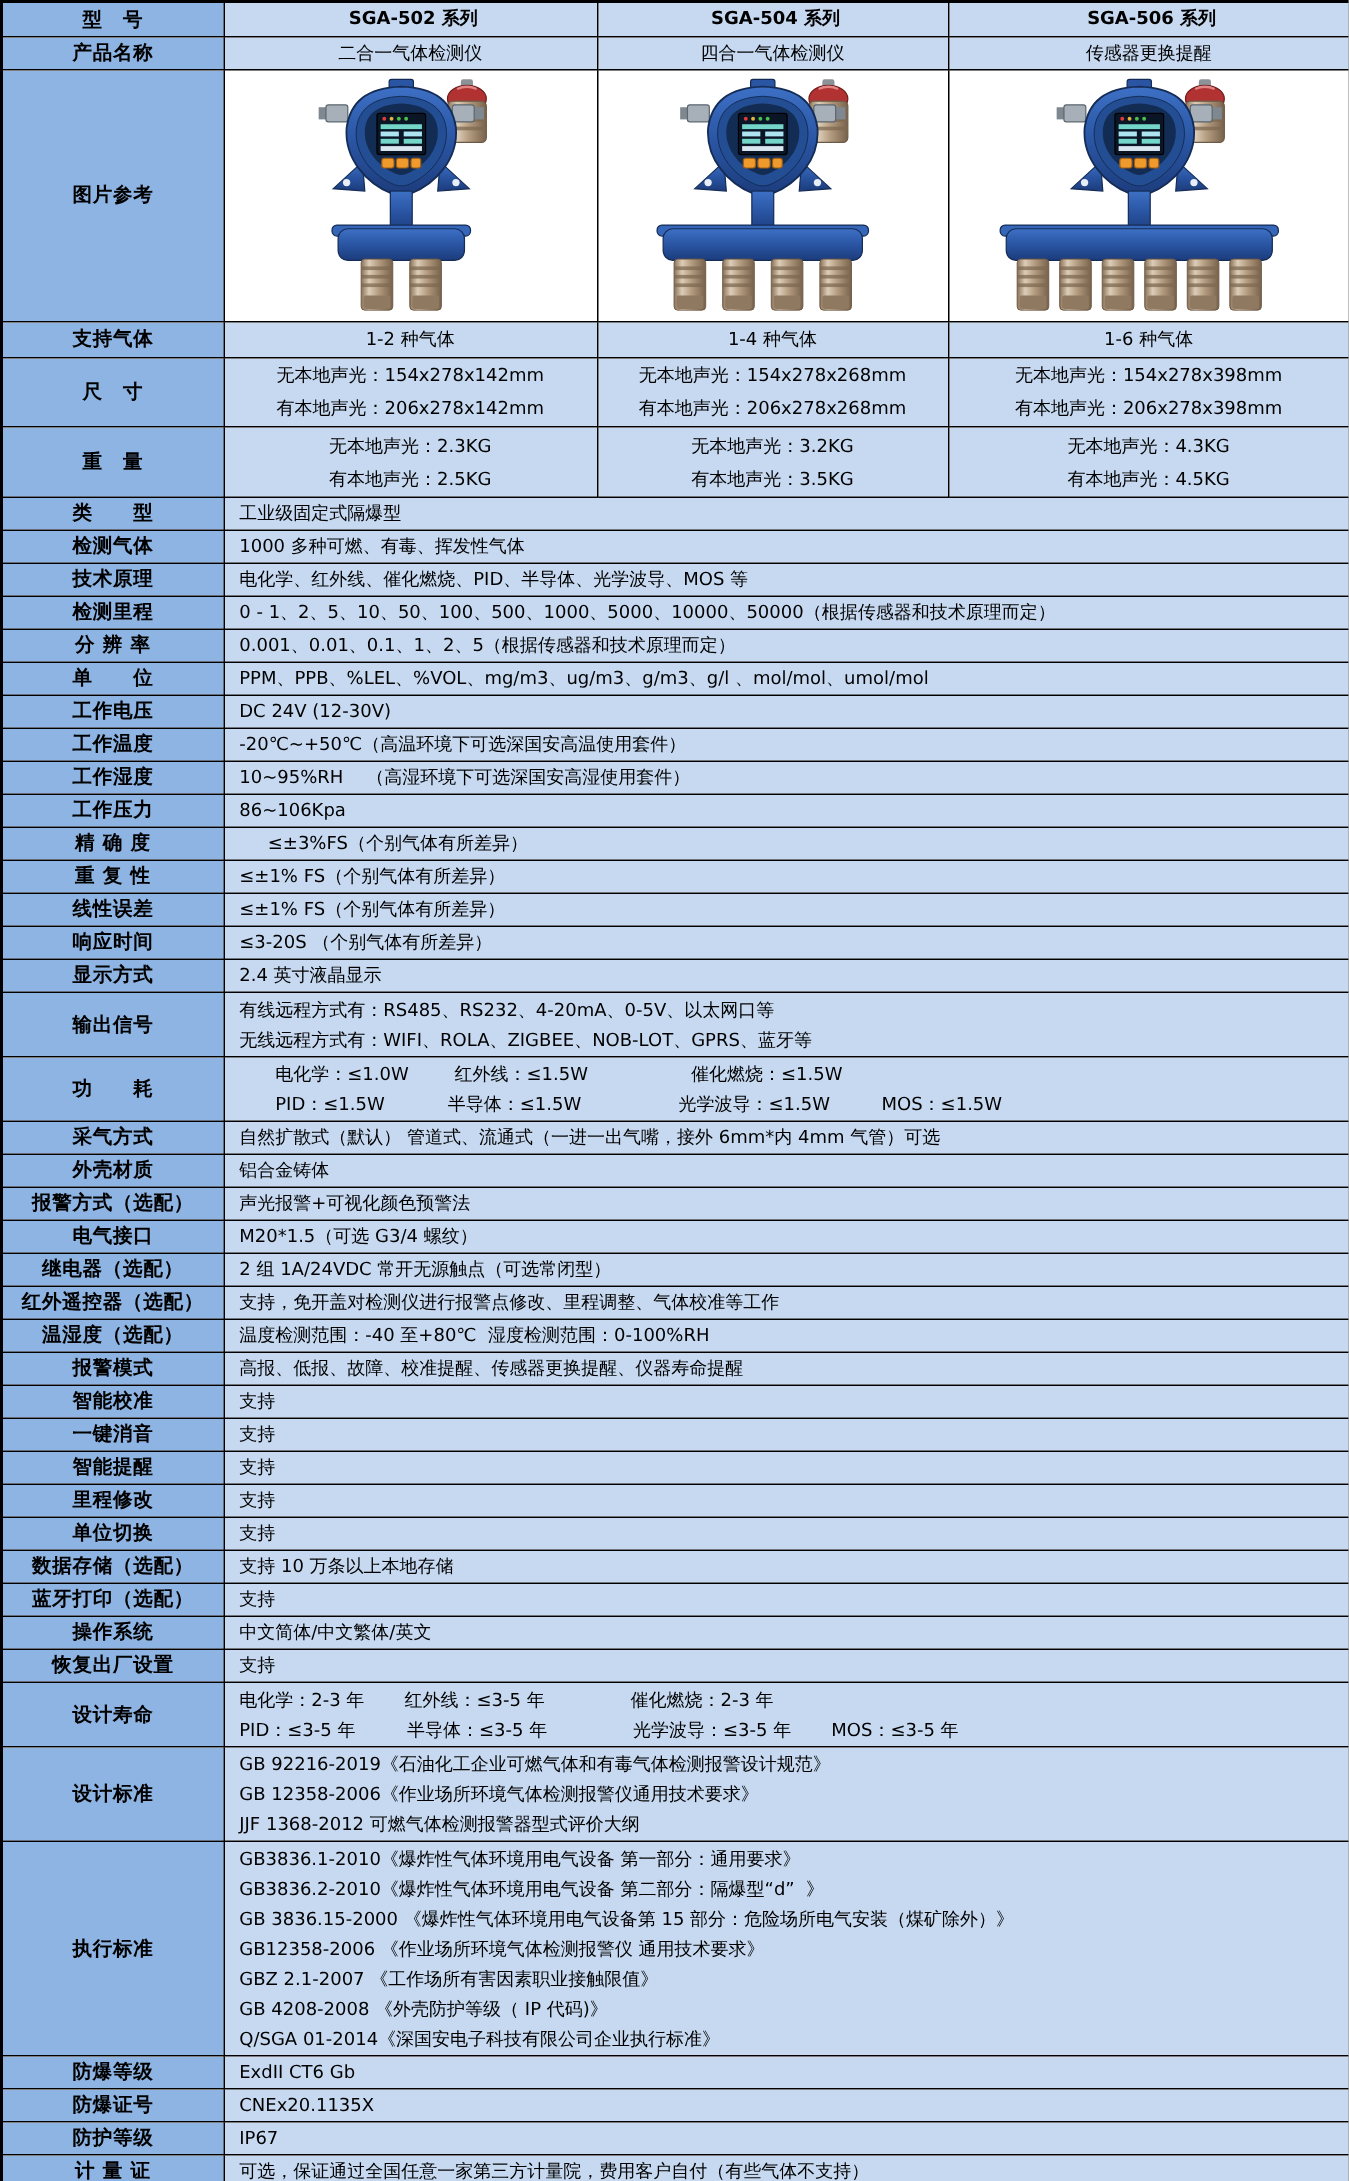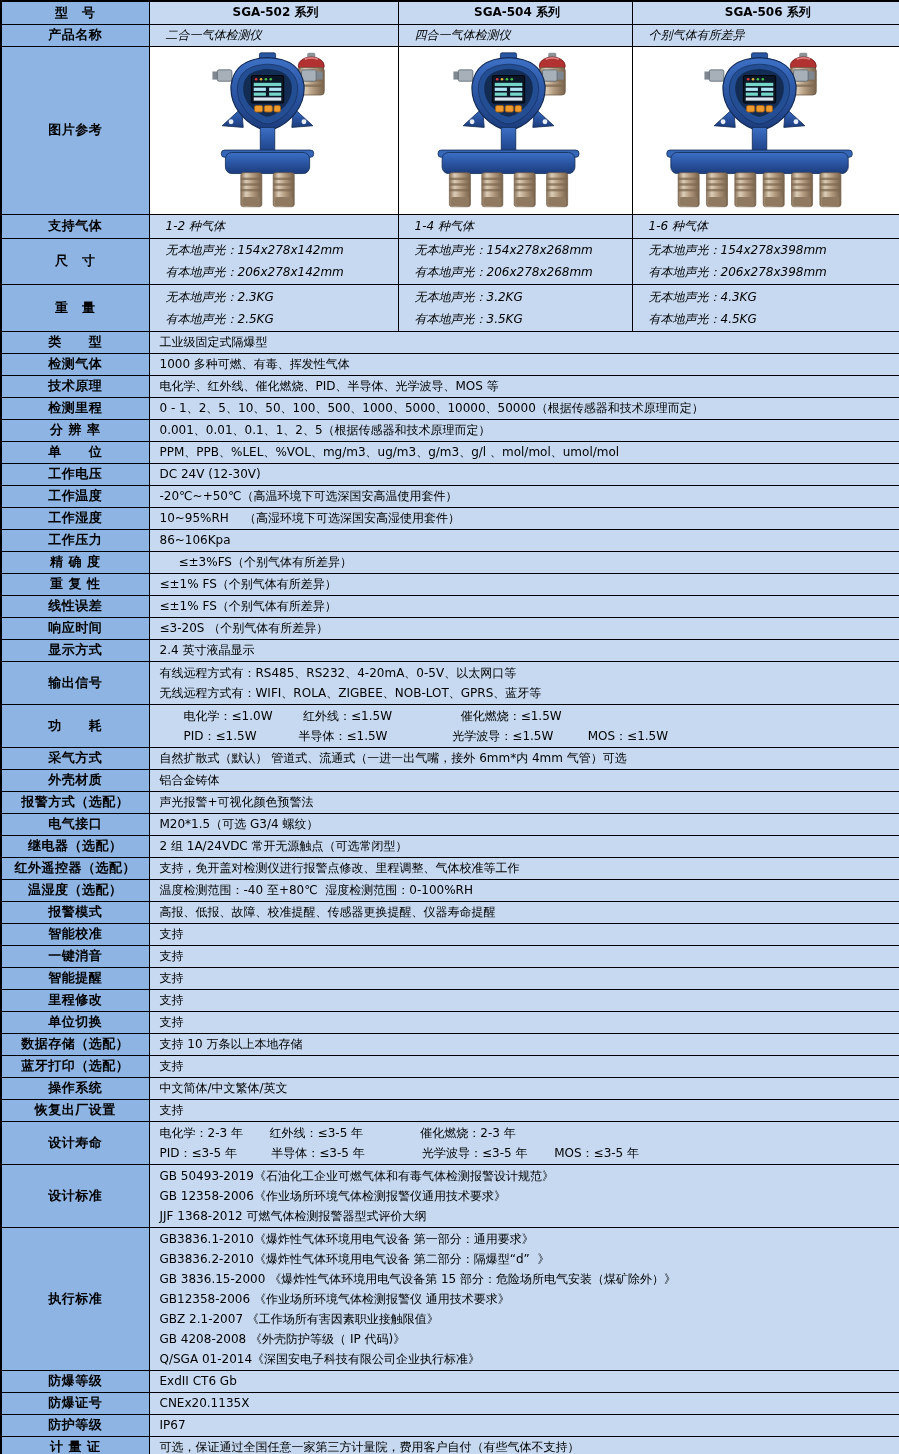--- a/index.html
+++ b/index.html
@@ -23,21 +23,21 @@
     font-weight:bold;
     text-align:center;
     font-size:13px;
     letter-spacing:0.5px;
     padding:0 2px;
   }
   td.cell{
     background:#C6D9F1;
     padding:0 6px 0 10px;
   }
-  td.cell.center{padding:0 16px;font-style:italic;}
+  td.cell.center{text-align:center;padding:0 16px;}
   td.imgcell{background:#ffffff;text-align:center;vertical-align:middle;}
   .line{line-height:20px;white-space:pre-wrap;}
   .model-name{font-weight:bold;text-align:center;font-size:13px;}
   .twoline .line{line-height:22px;}
 </style>
 </head>
 <body>
 
 <table class="spec-table">
   <colgroup>
@@ -50,21 +50,21 @@
     <tr style="height:23px">
       <td class="label">型　号</td>
       <td class="cell model-name">SGA-502 系列</td>
       <td class="cell model-name">SGA-504 系列</td>
       <td class="cell model-name">SGA-506 系列</td>
     </tr>
     <tr style="height:22px">
       <td class="label">产品名称</td>
       <td class="cell center">二合一气体检测仪</td>
       <td class="cell center">四合一气体检测仪</td>
-      <td class="cell center">个别气体有所差异</td>
+      <td class="cell center">传感器更换提醒</td>
     </tr>
     <tr style="height:168px">
       <td class="label">图片参考</td>
       <td class="imgcell">
           <div class="devbox"><svg viewBox="0 0 240 200" width="226" height="162" xmlns="http://www.w3.org/2000/svg">
               <defs>
                 <linearGradient id="brass0" x1="0" y1="0" x2="1" y2="0">
                   <stop offset="0" stop-color="#8a7258"></stop>
                   <stop offset="0.25" stop-color="#dccdb8"></stop>
                   <stop offset="0.55" stop-color="#b49c80"></stop>
@@ -555,21 +555,21 @@
       <tr>
         <td class="label">设计寿命</td>
         <td class="cell" colspan="3" style="height: 42px;">
           <div class="line">电化学：2-3 年       红外线：≤3-5 年               催化燃烧：2-3 年</div>
           <div class="line">PID：≤3-5 年         半导体：≤3-5 年               光学波导：≤3-5 年       MOS：≤3-5 年</div>
         </td>
       </tr>
       <tr>
         <td class="label">设计标准</td>
         <td class="cell" colspan="3" style="height: 62px;">
-          <div class="line">GB 50493-2019《石油化工企业可燃气体和有毒气体检测报警设计规范》</div>
+          <div class="line">GB 92216-2019《石油化工企业可燃气体和有毒气体检测报警设计规范》</div>
           <div class="line">GB 12358-2006《作业场所环境气体检测报警仪通用技术要求》</div>
           <div class="line">JJF 1368-2012 可燃气体检测报警器型式评价大纲</div>
         </td>
       </tr>
       <tr>
         <td class="label">执行标准</td>
         <td class="cell" colspan="3" style="height: 142px;">
           <div class="line">GB3836.1-2010《爆炸性气体环境用电气设备 第一部分：通用要求》</div>
           <div class="line">GB3836.2-2010《爆炸性气体环境用电气设备 第二部分：隔爆型“d”  》</div>
           <div class="line">GB 3836.15-2000 《爆炸性气体环境用电气设备第 15 部分：危险场所电气安装（煤矿除外）》</div>

